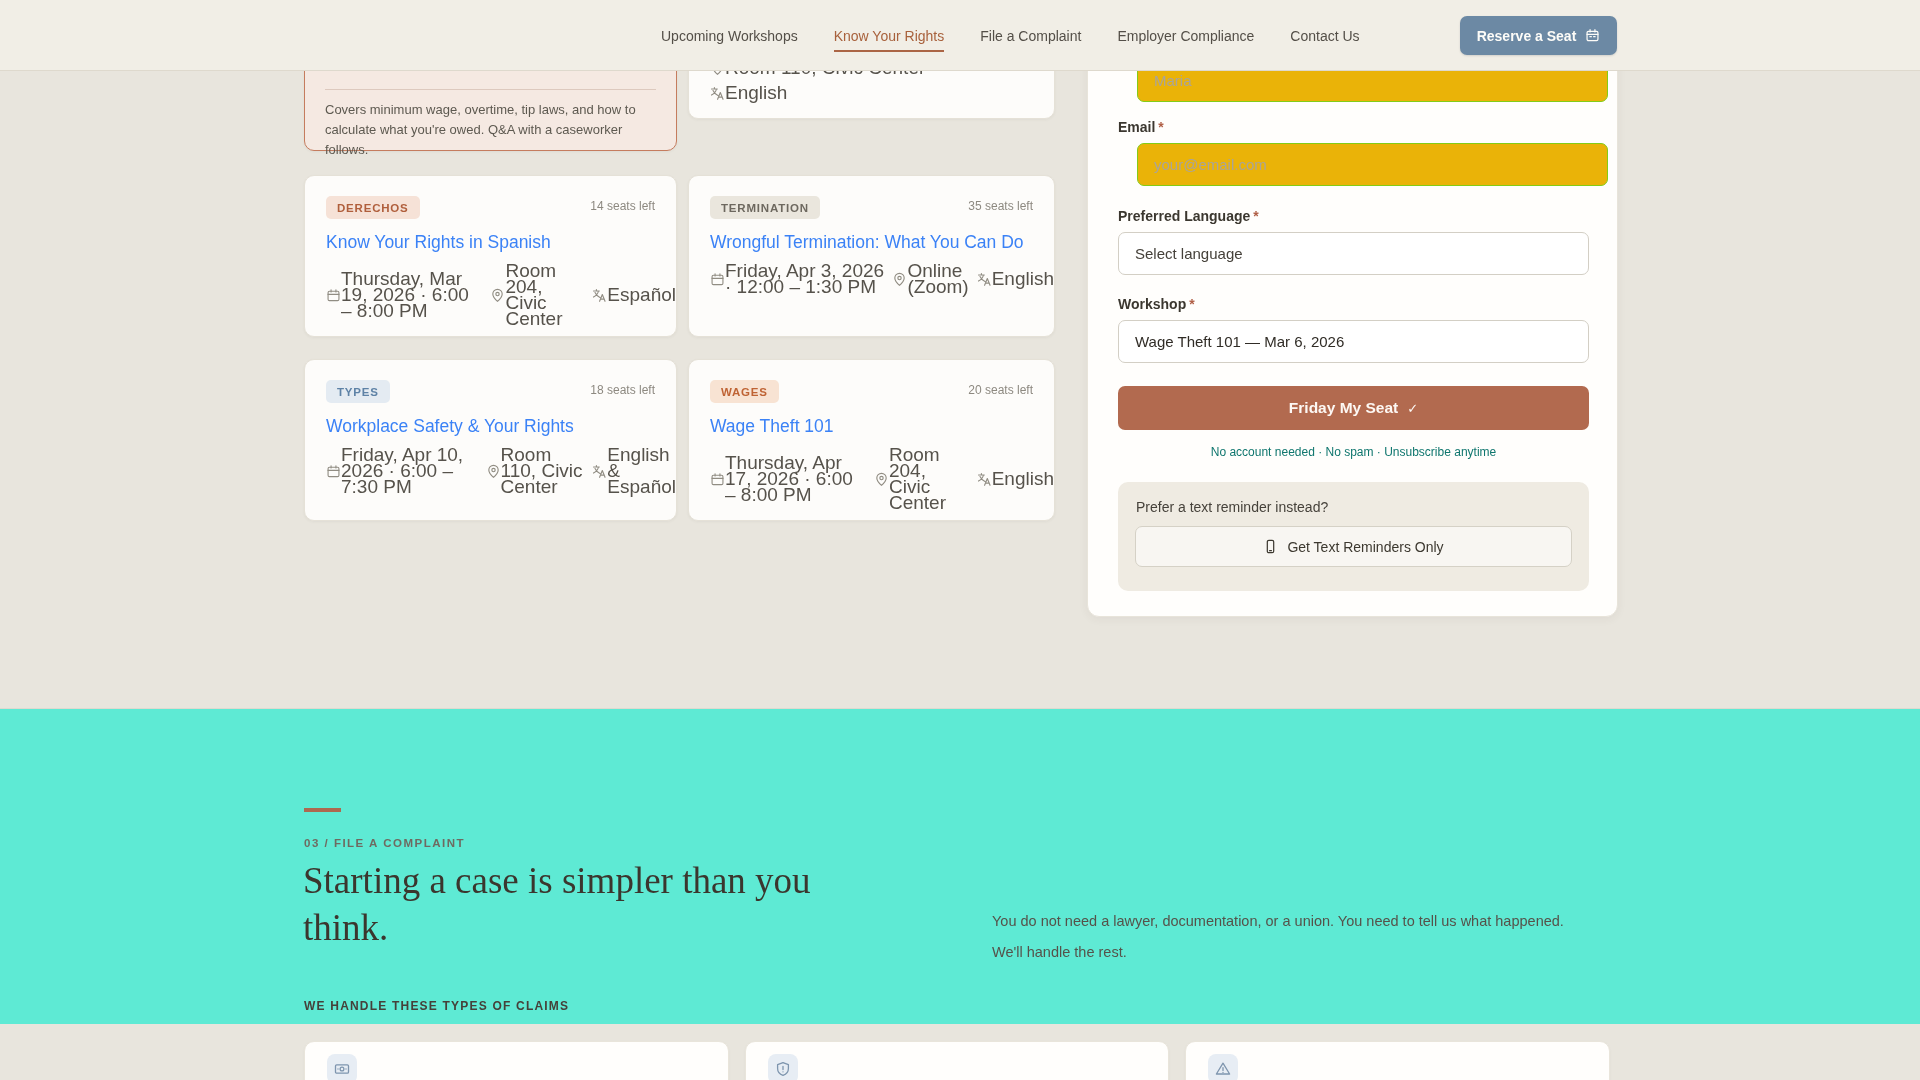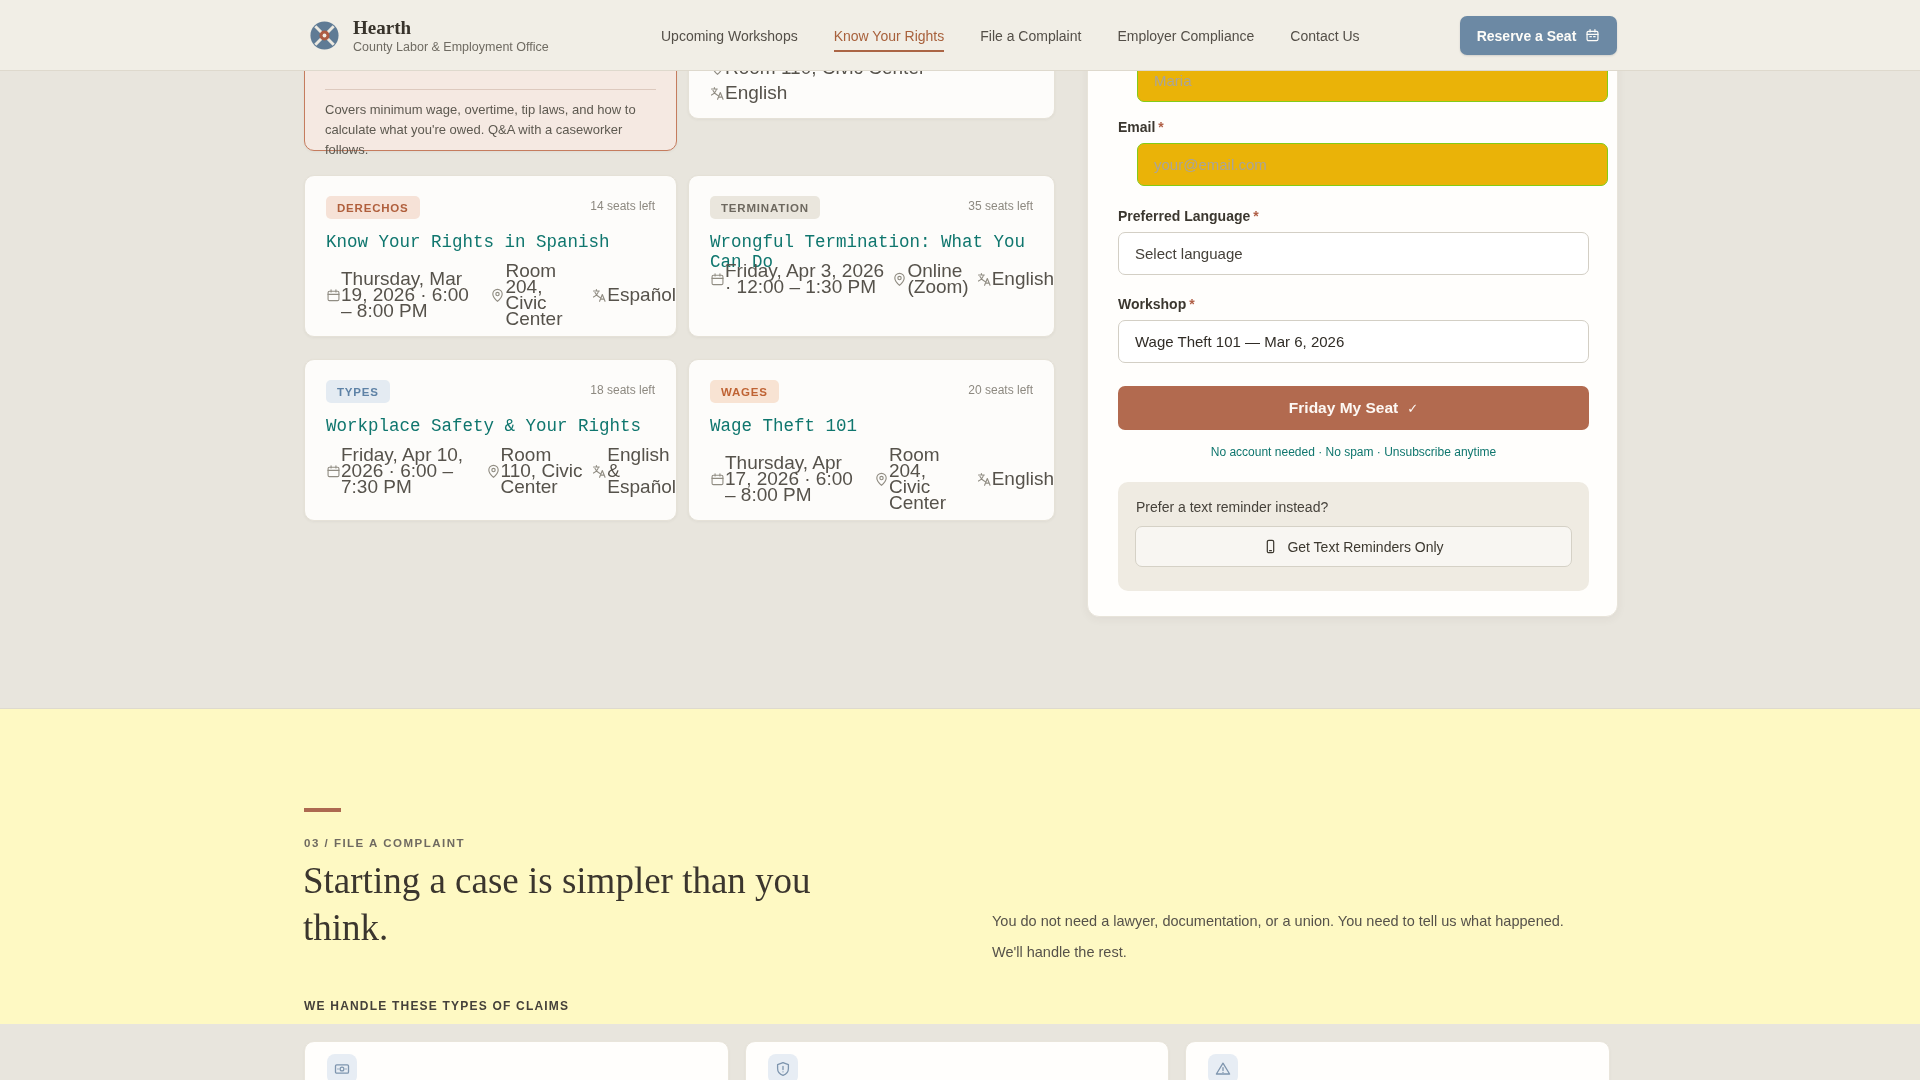--- a/index.html
+++ b/index.html
@@ -2,21 +2,21 @@
 <html><head>
 <meta charset="utf-8">
 <style>
   * { margin:0; padding:0; box-sizing:border-box; }
   html,body { width:1920px; height:1080px; }
   body { font-family:"Liberation Sans", sans-serif; background:#e8e5dd; }
   .page { position:relative; width:1920px; height:1080px; overflow:hidden; }
 
   
   .section-top { position:absolute; left:0; top:0; width:1920px; height:708px; background:#e8e5dd; }
-  .section-bottom { position:absolute; left:0; top:708px; width:1920px; height:316px; background:#fef9c3; border-top:1px solid #dedacf; }
+  .section-bottom { position:absolute; left:0; top:708px; width:1920px; height:316px; background:#5eead4; border-top:1px solid #dedacf; }
 
   
   .site-header { position:absolute; left:0; top:0; width:1920px; height:71px; background:#f1eee6; border-bottom:1px solid #ded9cd; z-index:50; }
   .brand { position:absolute; left:309px; top:0; height:71px; display:flex; align-items:center; gap:13px; cursor:pointer; }
   .brand-name { font-family:"Liberation Serif", serif; font-weight:bold; font-size:19px; color:#38332b; line-height:21px; }
   .brand-tagline { font-size:12.5px; color:#6f6b62; line-height:15px; margin-top:2px; }
   .main-nav { position:absolute; left:661px; top:0; height:71px; display:flex; align-items:center; gap:36px; }
   .nav-item { font-size:14px; color:#544f48; cursor:pointer; padding:8px 0 6px 0; border-bottom:2px solid transparent; }
   .nav-item.active { color:#a8613c; border-bottom-color:#ab6545; }
   .header-cta { position:absolute; left:1460px; top:16px; width:157px; height:39px; background:#6c89a4; border:none; border-radius:7px; display:flex; align-items:center; justify-content:center; gap:9px; color:#fdfcf8; font-size:14px; font-weight:bold; cursor:pointer; box-shadow:0 1px 2px rgba(40,50,60,.15); }
@@ -34,21 +34,21 @@
   .pos-c1r2 { left:304px; top:175px; }
   .pos-c2r2 { left:688px; top:175px; }
   .pos-c1r3 { left:304px; top:359px; }
   .pos-c2r3 { left:688px; top:359px; }
   .badge { position:absolute; left:21px; top:20px; display:inline-block; font-size:11.5px; font-weight:bold; letter-spacing:.8px; padding:6px 11px 5px 11px; border-radius:5px; }
   .badge-derechos { color:#b05f3c; background:#f6e2d7; }
   .badge-termination { color:#6d685f; background:#eae6dd; }
   .badge-safety { color:#5e82a6; background:#e4ebf2; }
   .badge-wages { color:#bf6334; background:#f8e3d3; }
   .seats { position:absolute; right:21px; top:23px; font-size:12px; color:#8d8980; }
-  .wtitle { position:absolute; left:21px; top:56px; font-family:Liberation Mono, monospace; font-size:17.5px; color:#0f766e; }
+  .wtitle { position:absolute; left:21px; top:56px; font-family:Liberation Sans, sans-serif; font-size:17.5px; color:#3b82f6; }
   .wrows { position:absolute; left:21px; top:87px; display:flex; flex-direction:row; gap:8px; }
   .wrow { display:flex; align-items:center; gap:0; font-size:19px; color:#56524b; line-height:16px; }
   .wrow .ric { color:#918d83; display:flex; }
 
   
   .form-panel { position:absolute; left:1087px; top:-60px; width:531px; height:677px; background:#fffefc; border:1px solid #e8e4da; border-radius:12px; box-shadow:0 2px 10px rgba(60,55,45,.06); }
   .fp-el { position:absolute; left:30px; width:471px; }
   .tinput { height:43px; border:1px solid #84cc16; border-radius:7px; background:#eab308; font-family:"Liberation Sans",sans-serif; font-size:15px; color:#35312b; padding:0 16px; outline:none;margin-left:19px; }
   .tinput::placeholder { color:#a9a49a; opacity:1; }
   .flabel { font-size:14px; font-weight:bold; color:#3b372f; }
@@ -314,34 +314,20 @@
       <div class="claim-icon-box">
         <svg viewBox="0 0 16 16" width="16" height="16" fill="none" stroke="currentColor" stroke-width="1.3" stroke-linecap="round" stroke-linejoin="round">
             <path d="M8 2.2L14.6 13H1.4z"></path>
             <path d="M8 6.6v2.8M8 11.4h.01"></path>
           </svg>
       </div>
     </div>
   </div>
 
   <div class="site-header">
-    <div class="brand">
-      <span style="display:flex;">
-        <svg viewBox="0 0 32 32" width="31" height="31">
-          <circle cx="16" cy="16" r="14.5" fill="#5f7b95"></circle>
-          <path d="M6.5 6.5 L25.5 25.5 M25.5 6.5 L6.5 25.5" stroke="#ece9e1" stroke-width="3"></path>
-          <circle cx="16" cy="16" r="5.2" fill="#ad5c43"></circle>
-          <circle cx="16" cy="16" r="2" fill="#f0ede5"></circle>
-        </svg>
-      </span>
-      <span>
-        <div class="brand-name">Hearth</div>
-        <div class="brand-tagline">County Labor &amp; Employment Office</div>
-      </span>
-    </div>
     <nav class="main-nav">
       <span class="nav-item">Upcoming Workshops</span>
       <span class="nav-item active">Know Your Rights</span>
       <span class="nav-item">File a Complaint</span>
       <span class="nav-item">Employer Compliance</span>
       <span class="nav-item">Contact Us</span>
     </nav>
     <button class="header-cta">
       <span>Reserve a Seat</span>
       <span style="display:flex;">

